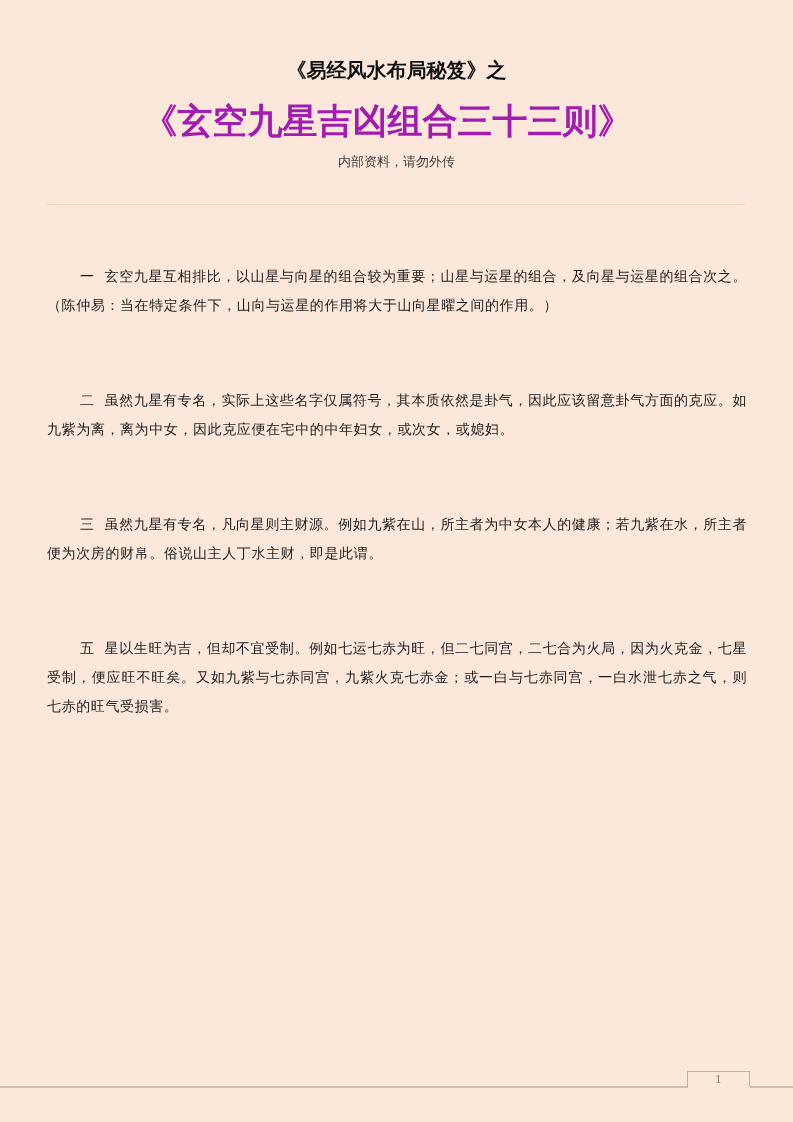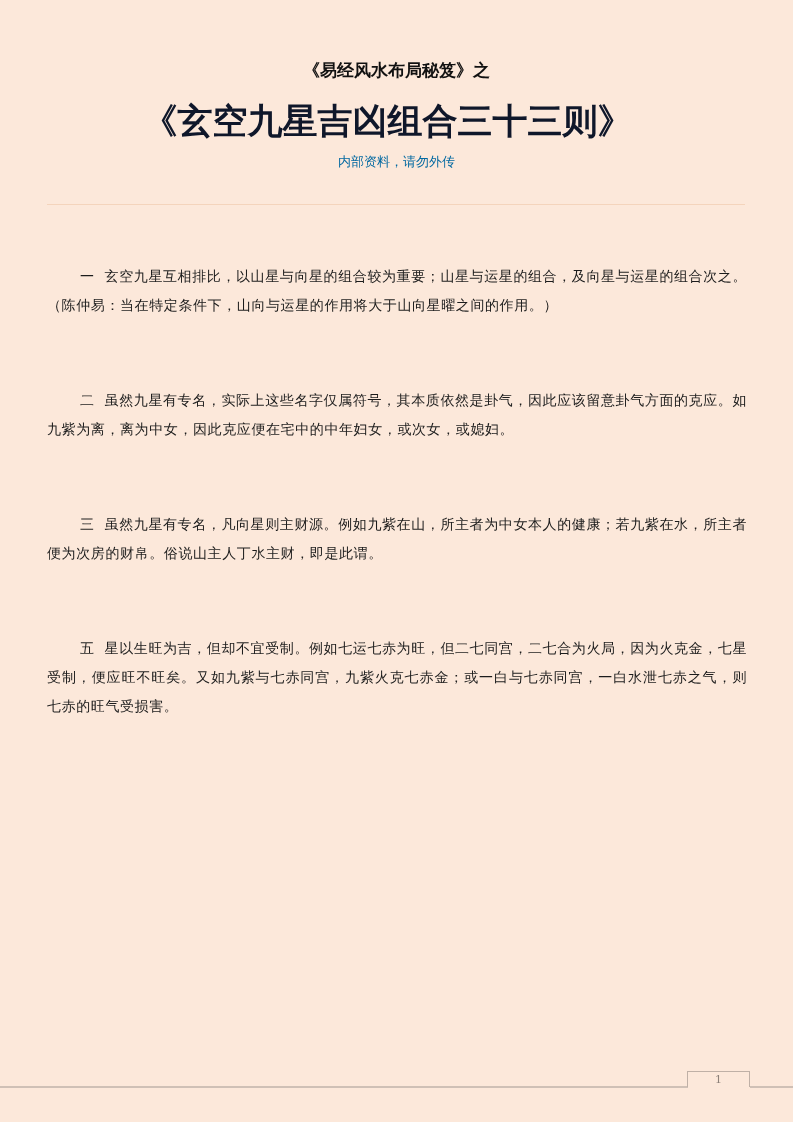--- a/index.html
+++ b/index.html
@@ -22,46 +22,46 @@
       height: 1122px;
     }
     .subtitle {
       position: absolute;
       top: 60px;
       left: 0;
       width: 793px;
       text-align: center;
       font-family: "DejaVu Sans", "Liberation Sans", sans-serif;
       font-weight: bold;
-      font-size: 17px;
+      font-size: 20px;
       line-height: 20px;
       color: #111;
     }
     .main-title {
       position: absolute;
       top: 96px;
       left: 0;
       width: 775px;
       text-align: center;
       font-family: "DejaVu Sans", "Liberation Sans", sans-serif;
       font-weight: bold;
       font-size: 35px;
       line-height: 50px;
-      color: #0f172a;
+      color: #a21caf;
       letter-spacing: 0px;
     }
     .note {
       position: absolute;
       top: 152px;
       left: 0;
       width: 793px;
       text-align: center;
       font-size: 13px;
       line-height: 20px;
-      color: #0369a1;
+      color: #404040;
     }
     .header-rule {
       position: absolute;
       top: 204px;
       left: 47px;
       width: 698px;
       height: 1px;
       background: #f4d4bc;
     }
     .body {

